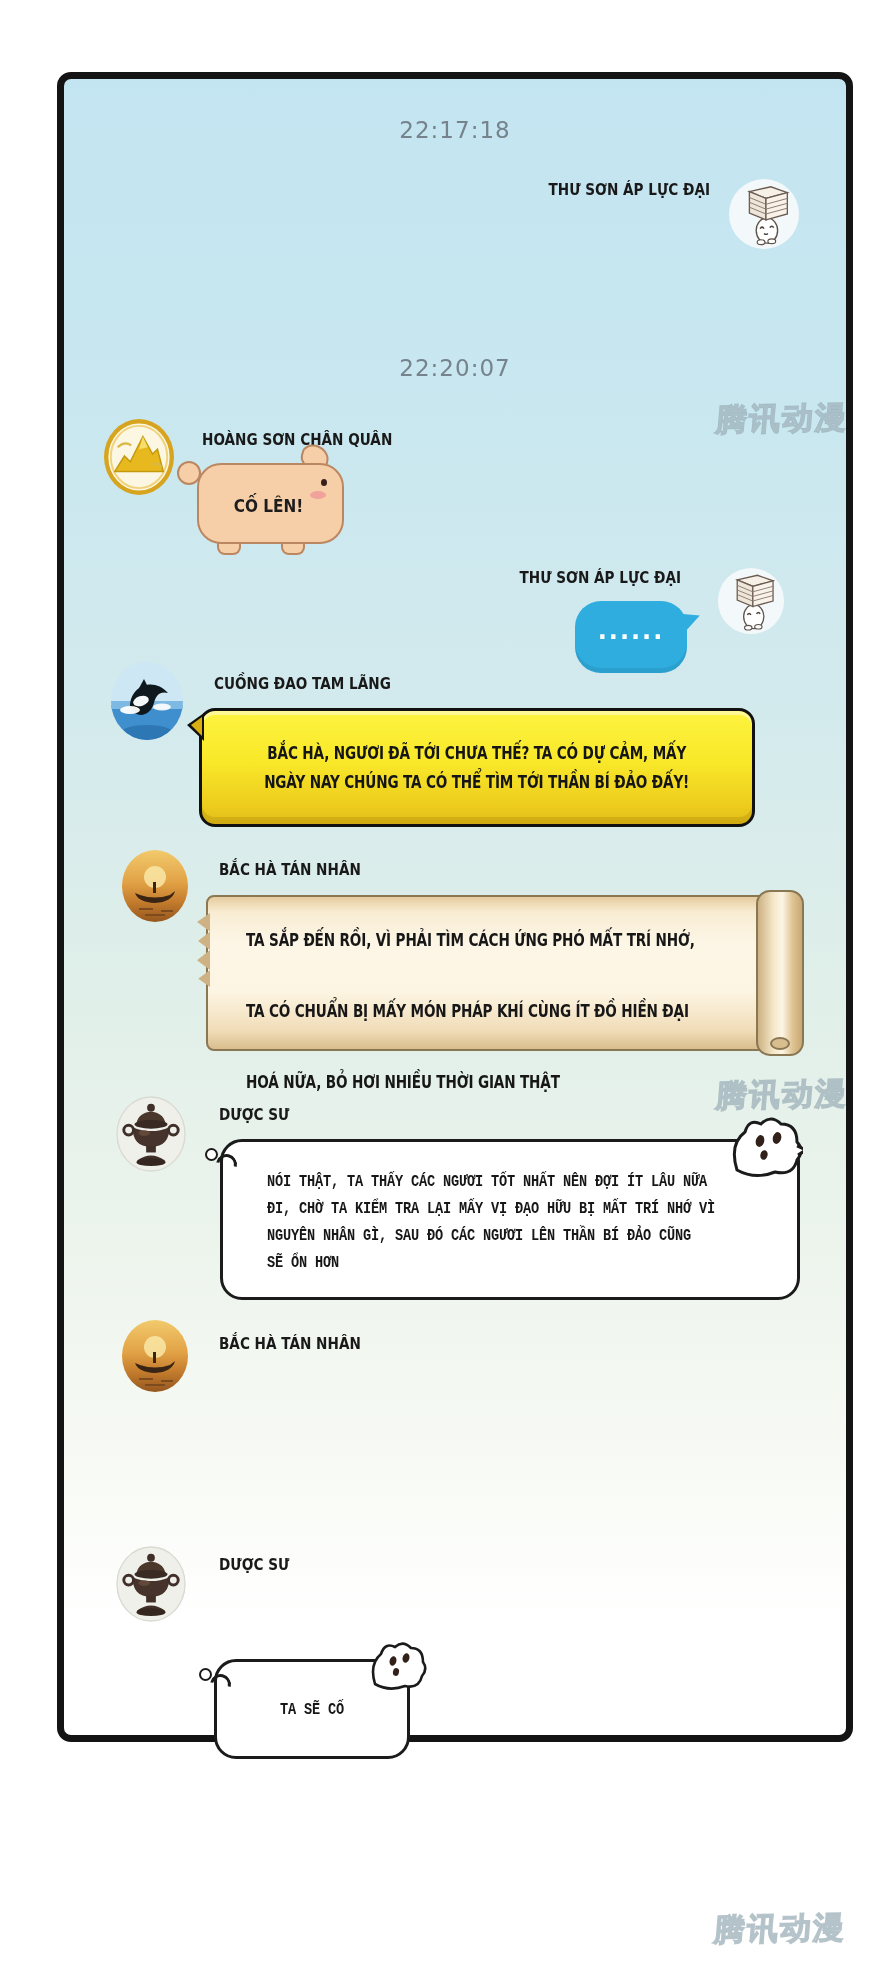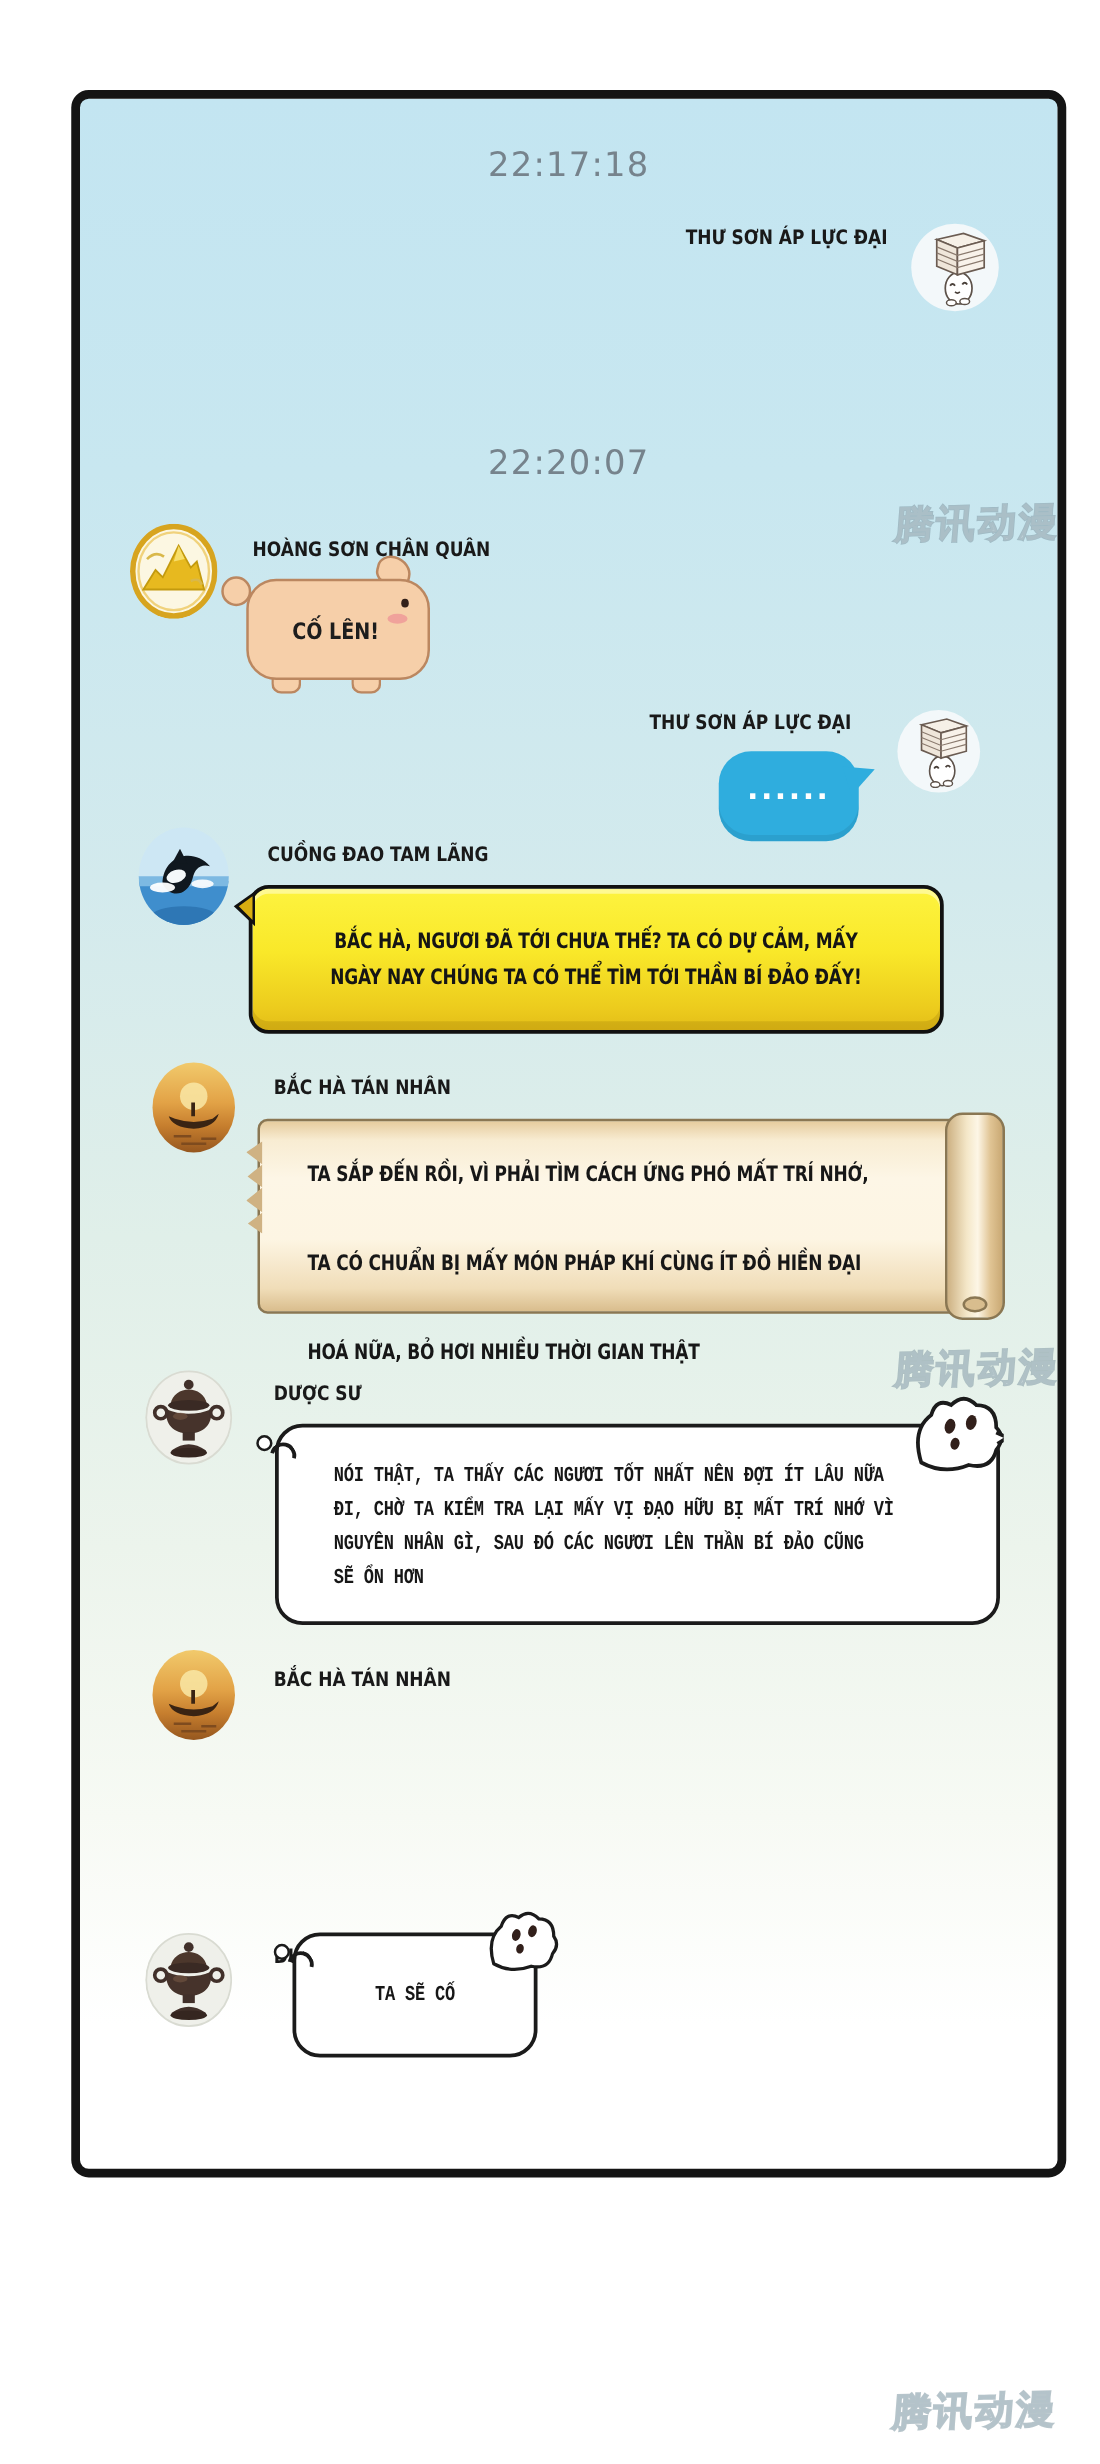--- a/index.html
+++ b/index.html
@@ -7,21 +7,21 @@
     width:880px;height:1971px;position:relative;background:#ffffff;
     font-family:"DejaVu Sans","Liberation Sans",sans-serif;overflow:hidden;
   }
   .panel{
     position:absolute;left:57px;top:72px;width:782px;height:1656px;
     border:7px solid #141414;border-radius:14px;
     background:linear-gradient(180deg,#c3e5f1 0%,#c8e7f0 18%,#d3eaed 38%,#e0efe9 55%,#ecf4ec 70%,#f7faf4 83%,#ffffff 93%,#ffffff 100%);
   }
   .ts{
     position:absolute;left:0;width:100%;text-align:center;
-    font-size:27px;color:#76838c;letter-spacing:1px;
+    font-size:23px;color:#76838c;letter-spacing:1px;
   }
   .name{
     position:absolute;font-size:16px;font-weight:bold;color:#191919;
     white-space:nowrap;transform:scaleX(.85);transform-origin:0 50%;
   }
   .nameR{
     position:absolute;font-size:16px;font-weight:bold;color:#191919;
     white-space:nowrap;transform:scaleX(.85);transform-origin:100% 50%;
   }
   .av{position:absolute;border-radius:50%;overflow:hidden;}
@@ -321,21 +321,21 @@
       <path d="M17,32 C17,45 23,52 36,52 C49,52 55,45 55,32 Q36,40 17,32 Z" fill="#46332b"></path>
       <ellipse cx="29" cy="38" rx="6" ry="3" fill="#6e5140" opacity=".7"></ellipse>
       <circle cx="13" cy="35" r="5" fill="none" stroke="#41302a" stroke-width="3"></circle>
       <circle cx="59" cy="35" r="5" fill="none" stroke="#41302a" stroke-width="3"></circle>
       <rect x="31" y="51" width="10" height="7" fill="#41302a"></rect>
       <path d="M22,66 Q36,56 50,66 L50,68 Q36,62 22,68 Z" fill="#41302a"></path>
       <ellipse cx="36" cy="68" rx="15" ry="4" fill="#352620"></ellipse>
     </svg>
   </div>
   <div class="name" style="left:155px;top:1476px;">DƯỢC SƯ</div>
-  <div class="ghost" style="left:150px;top:1467px;width:190px;height:94px;margin-left:20px;">
+  <div class="ghost" style="left:150px;top:1580px;width:190px;height:94px;">
     <div class="curlDot"></div>
     <div class="curlHook"></div>
     <div class="ghead" style="right:-20px;top:-24px;width:60px;height:54px;">
       <svg viewBox="0 0 60 54">
         <path d="M8,46 Q2,26 14,16 Q18,4 28,9 Q36,2 44,10 Q56,10 56,24 Q61,31 55,38 Q52,51 38,48 Q22,54 8,46 Z" fill="#ffffff" stroke="#1b1b1b" stroke-width="2.6"></path>
         <ellipse cx="26" cy="23" rx="3.4" ry="4.8" fill="#32201b" transform="rotate(14 26 23)"></ellipse>
         <ellipse cx="39" cy="20" rx="3.4" ry="4.8" fill="#32201b" transform="rotate(14 39 20)"></ellipse>
         <ellipse cx="29" cy="34" rx="3" ry="3.9" fill="#32201b" transform="rotate(14 29 34)"></ellipse>
       </svg>
     </div>

